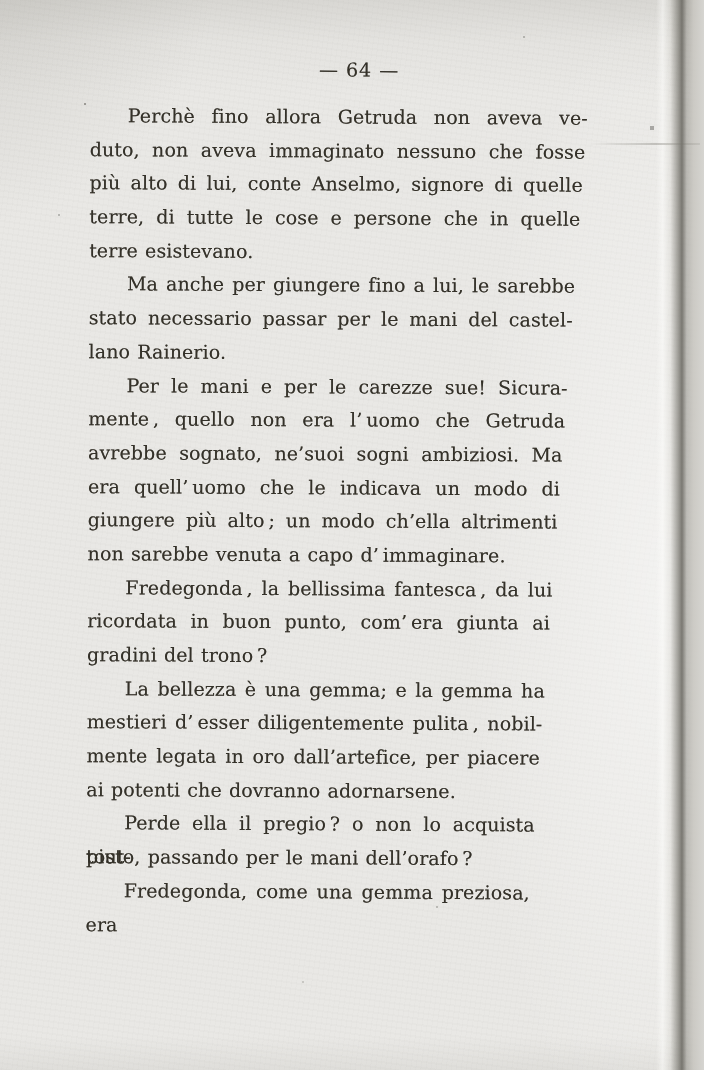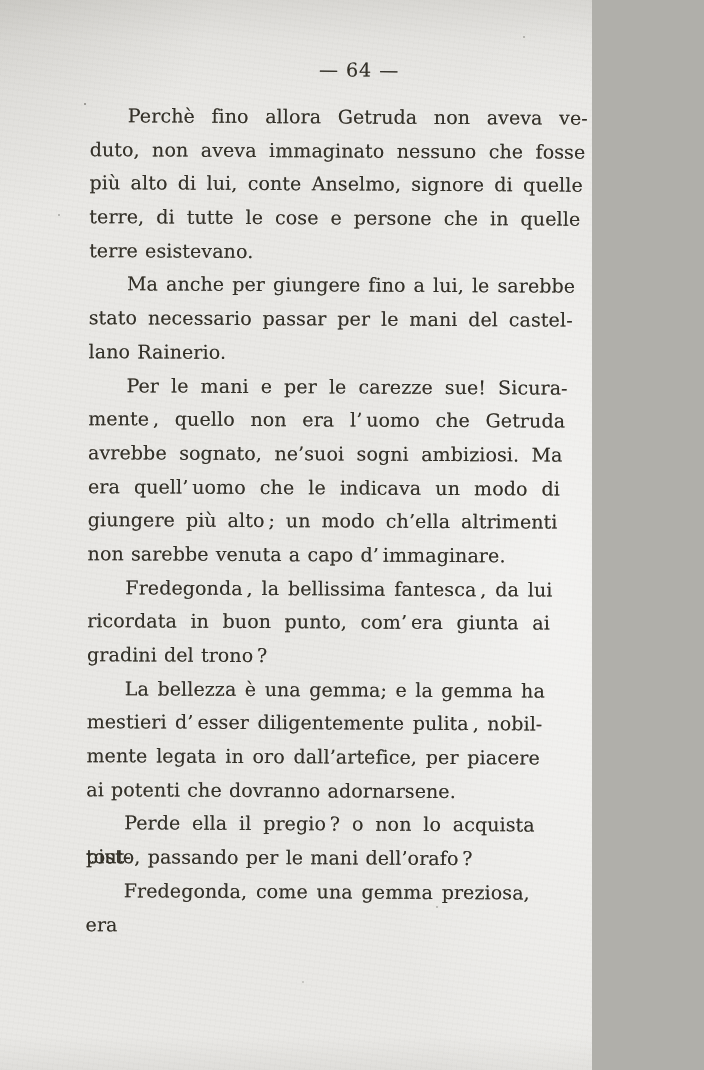--- a/index.html
+++ b/index.html
@@ -2,21 +2,21 @@
 <html><head>
 <meta charset="utf-8">
 <style>
   html, body { margin: 0; padding: 0; }
   body {
     width: 704px; height: 1070px; overflow: hidden;
     font-family: "DejaVu Serif", "Liberation Serif", serif;
     background: #b0afaa;
   }
   .scan {
-    position: relative; width: 592px; height: 1070px; overflow: hidden;
+    position: relative; width: 704px; height: 1070px; overflow: hidden;
     background-color: #e9e8e5;
     background-image:
       linear-gradient(180deg, rgba(148,146,138,0.20) 0px, rgba(148,146,138,0.06) 42px, rgba(0,0,0,0) 95px),
       radial-gradient(ellipse 430px 430px at -60px -50px, rgba(138,136,128,0.25), rgba(0,0,0,0) 65%),
       radial-gradient(ellipse 260px 800px at 94% 55%, rgba(255,255,255,0.45), rgba(0,0,0,0) 75%),
       linear-gradient(0deg, rgba(150,148,140,0.12) 0px, rgba(0,0,0,0) 34px),
       repeating-linear-gradient(8deg, rgba(110,108,100,0.025) 0 2px, rgba(0,0,0,0) 2px 6px),
       repeating-linear-gradient(98deg, rgba(110,108,100,0.02) 0 1px, rgba(0,0,0,0) 1px 5px);
   }
   

